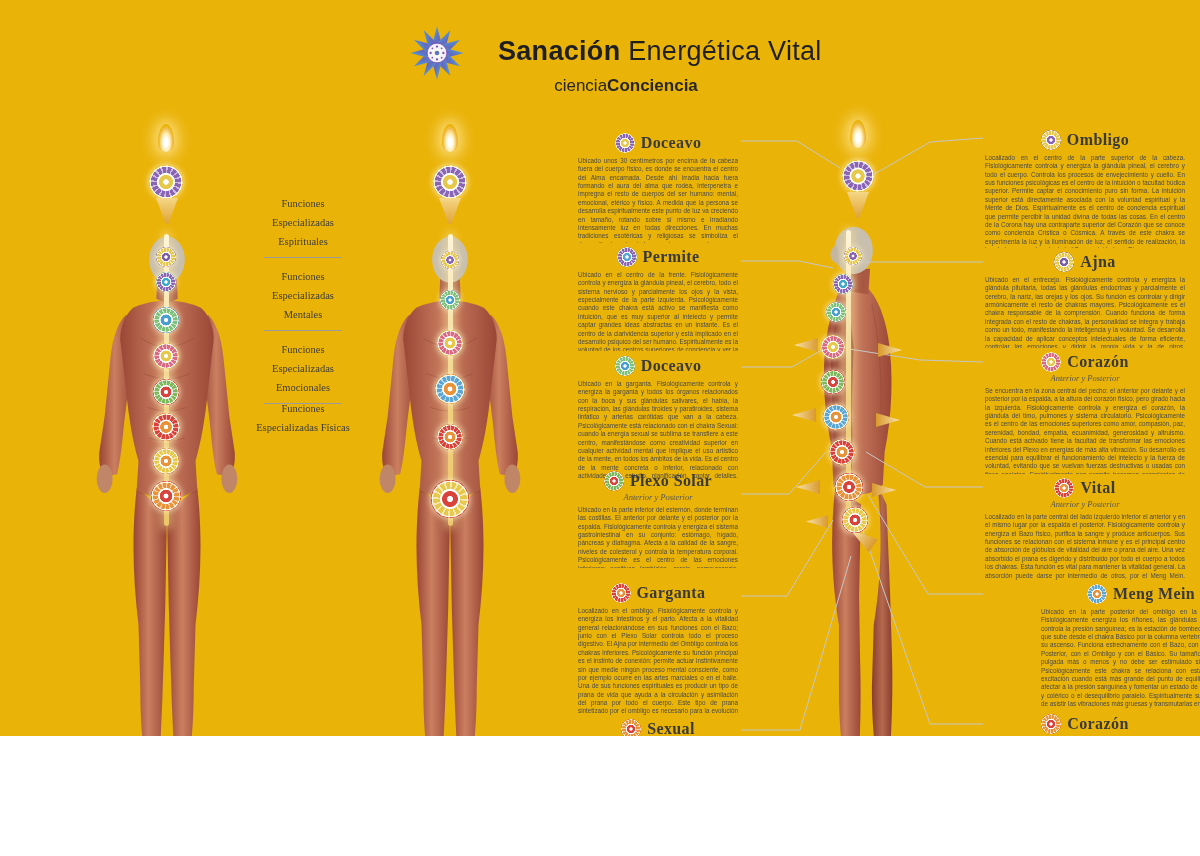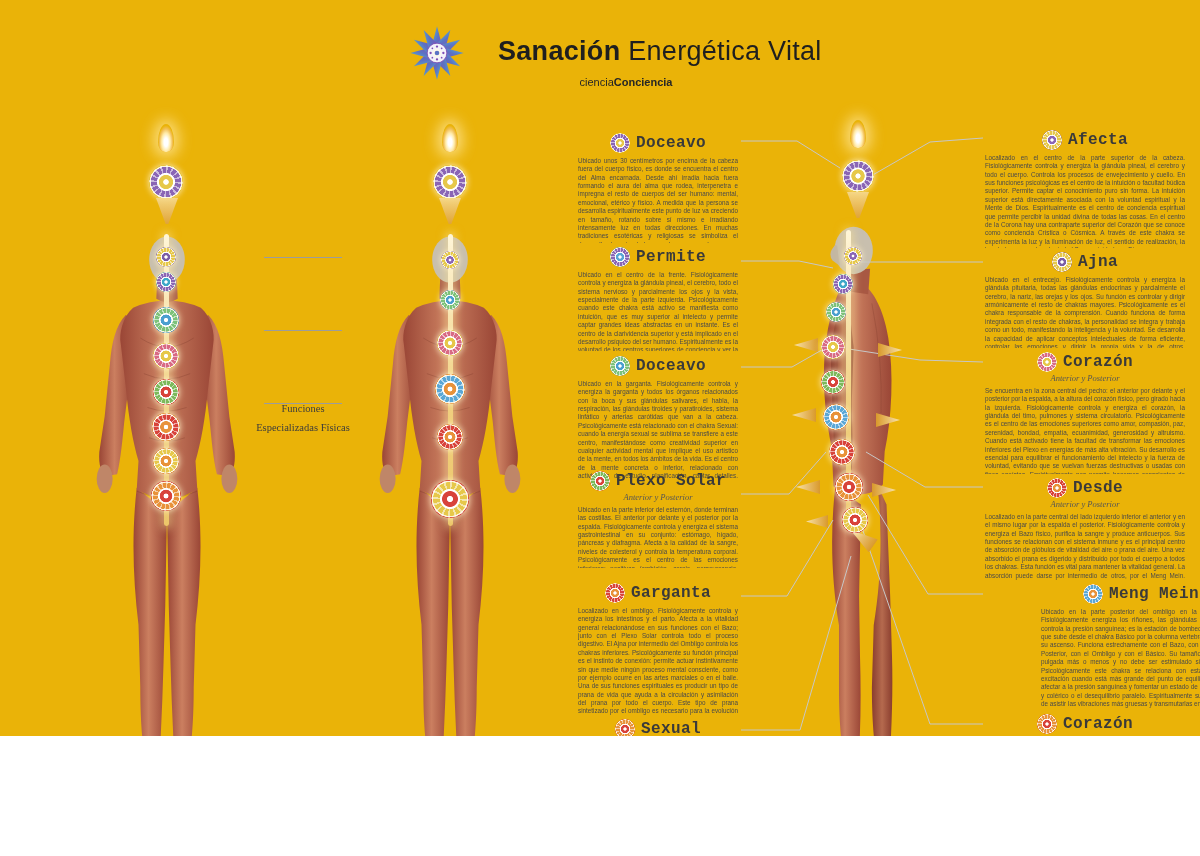--- a/index.html
+++ b/index.html
@@ -2,21 +2,21 @@
 <html style="--gold: #e7c463; --muscle: #a85441; --line: #c7c7c7; --title-color: #3a3a3a; --text-color: #4a4a4a; --logo-blue: #56b7d8; --logo-purple: #7e4fb5;"><head>
 <meta charset="utf-8">
 <style>
   html,body{margin:0;padding:0;background:#fff;font-family:"Liberation Sans",sans-serif;}
   .poster{position:relative;width:1200px;height:736px;background:#eab308;overflow:hidden;}
 
   
   .logo{position:absolute;left:408px;top:22px;width:58px;height:62px;}
   .header-title{position:absolute;left:498px;top:36px;font-size:27px;color:#1f1f1f;letter-spacing:.3px;white-space:nowrap;}
   .header-title .b{font-weight:700;}
-  .header-sub{position:absolute;left:496px;top:76px;width:260px;text-align:center;font-size:11px;color:#262626;}
+  .header-sub{position:absolute;left:496px;top:76px;width:260px;text-align:center;font-size:17px;color:#262626;}
   .header-sub .b{font-weight:700;}
 
   
   .left-label{position:absolute;left:253px;width:100px;text-align:center;
     font-family:"Liberation Serif",serif;font-size:10.5px;line-height:1.8;color:#3c3c3c;}
   .rule{position:absolute;left:264px;width:78px;height:1px;background:#9c9c9c;}
 
   
   .fig{position:absolute;}
   .mnd{border-radius:50%;position:relative;
@@ -41,21 +41,21 @@
   .cone.r{background:linear-gradient(270deg,#f8e3ab,#d9992b);clip-path:polygon(100% 50%,0 0,0 100%);}
 
   
   .connectors{position:absolute;left:0;top:0;pointer-events:none;}
   .connectors polyline{fill:none;stroke:var(--line,#c7c7c7);stroke-width:1;}
 
   
   .sec{position:absolute;overflow:hidden;}
   .sec-head{display:flex;align-items:center;justify-content:center;gap:6px;}
   .mi{width:20px;height:20px;flex:0 0 auto;}
-  .sec-title{font-family:Liberation Mono, monospace;font-weight:600;font-size:16px;margin:0;
+  .sec-title{font-family:Liberation Serif, serif;font-weight:600;font-size:16px;margin:0;
     color:var(--title-color,#3a3a3a);letter-spacing:.4px;white-space:nowrap;}
   .sec-sub{font-family:"Liberation Serif",serif;font-style:italic;font-size:8.5px;color:#555;
     text-align:center;margin-top:1px;}
   .sec-body{font-size:6.3px;line-height:1.33;color:var(--text-color,#4a4a4a);text-align:justify;margin:4px 0 0;}
   .c-col{width:160px;}
   .r-col{width:200px;}
 </style>
 </head>
 <body>
 
@@ -225,22 +225,25 @@
   <div class="mandala mnd" style="left:821px;top:370px;width:24px;height:24px;--c1:#d8433b;--c2:#7cb95c"></div>
   <div class="mandala mnd" style="left:823px;top:404px;width:26px;height:26px;--c1:#e8923a;--c2:#5aa7d6"></div>
   <div class="mandala mnd" style="left:829px;top:439px;width:26px;height:26px;--c1:#e8923a;--c2:#d8433b"></div>
   <div class="mandala mnd" style="left:835px;top:473px;width:28px;height:28px;--c1:#d8433b;--c2:#e8923a"></div>
   <div class="mandala mnd" style="left:842px;top:507px;width:26px;height:26px;--c1:#d8433b;--c2:#e6c84a"></div>
 
   <div class="floor-glow" style="left:82px;top:760px;width:170px;height:46px"></div>
   <div class="floor-glow" style="left:365px;top:760px;width:170px;height:46px"></div>
   <div class="floor-glow" style="left:762px;top:750px;width:185px;height:52px"></div>
 
+  <div class="left-label" style="top:195px">Funciones Especializadas Espirituales</div>
   <div class="rule" style="top:257px"></div>
+  <div class="left-label" style="top:268px">Funciones Especializadas Mentales</div>
   <div class="rule" style="top:330px"></div>
+  <div class="left-label" style="top:341px">Funciones Especializadas Emocionales</div>
   <div class="rule" style="top:403px"></div>
   <div class="left-label" style="top:400px">Funciones Especializadas Físicas</div>
 
   <section class="sec c-col" style="left:578px;top:133px;height:110px">
     <div class="sec-head">
         <span class="mi mnd" style="--c1: #e6c84a; --c2: #8a65b5;"></span>
         <h2 class="sec-title">Doceavo</h2>
       </div>
     <p class="sec-body">Ubicado unos 30 centímetros por encima de la cabeza fuera del cuerpo físico, es donde se encuentra el centro del Alma encarnada. Desde ahí irradia hacia fuera formando el aura del alma que rodea, interpenetra e impregna el resto de cuerpos del ser humano: mental, emocional, etérico y físico. A medida que la persona se desarrolla espiritualmente este punto de luz va creciendo en tamaño, rotando sobre sí mismo e irradiando intensamente luz en todas direcciones. En muchas tradiciones esotéricas y religiosas se simboliza el desarrollo de este chakra con las coronas de oro que visten los reyes o con las aureolas de los santos, que es la luz que se proyecta en quien ha alcanzado un gran desarrollo y visión espiritual para dirigir los asuntos mundiales.</p>
   </section>
@@ -282,21 +285,21 @@
     <div class="sec-head">
         <span class="mi mnd" style="--c1: #d8433b; --c2: #e8923a;"></span>
         <h2 class="sec-title">Sexual</h2>
       </div>
     <p class="sec-body">Se encuentra en la zona púbica. En sus funciones fisiológicas es el encargado de crear y gestionar la energía para la procreación o creatividad física. Controla toda la zona de los órganos sexuales y urinarios, además de las piernas y la cabeza debido a su estrecha interrelación con ella. En el chakra reside el instinto sexual, pero cuando la energía sexual es transmutada, se convierte en creatividad superior y ayuda a desarrollar el instinto y el amor. En un nivel espiritual este chakra y la energía sexual es necesaria para el proceso de iluminación y eventualmente desarrollar el sentimiento de unión divina y espiritual. Para que esta transmutación se dé de forma natural se debe tener una correcta actitud hacia el sexo y se haga realizarse de la energía sexual, para que pueda cumplir su función superior y elevarse más allá del nivel de procreación física.</p>
   </section>
 
   <section class="sec r-col" style="left:985px;top:130px;height:118px">
     <div class="sec-head">
         <span class="mi mnd" style="--c1: #8a65b5; --c2: #e6c84a;"></span>
-        <h2 class="sec-title">Afecta</h2>
+        <h2 class="sec-title">Ombligo</h2>
       </div>
     <p class="sec-body">Localizado en el centro de la parte superior de la cabeza. Fisiológicamente controla y energiza la glándula pineal, el cerebro y todo el cuerpo. Controla los procesos de envejecimiento y cuello. En sus funciones psicológicas es el centro de la intuición o facultad búdica superior. Permite captar el conocimiento puro sin forma. La intuición superior está directamente asociada con la voluntad espiritual y la Mente de Dios. Espiritualmente es el centro de conciencia espiritual que permite percibir la unidad divina de todas las cosas. En el centro de la Corona hay una contraparte superior del Corazón que se conoce como conciencia Crística o Cósmica. A través de este chakra se experimenta la luz y la iluminación de luz, el sentido de realización, la bondad amorosa, la voluntad al Ser y unicidad con Dios.</p>
   </section>
 
   <section class="sec r-col" style="left:985px;top:252px;height:96px">
     <div class="sec-head">
         <span class="mi mnd" style="--c1: #7b5ea7; --c2: #e6c84a;"></span>
         <h2 class="sec-title">Ajna</h2>
       </div>
     <p class="sec-body">Ubicado en el entrecejo. Fisiológicamente controla y energiza la glándula pituitaria, todas las glándulas endocrinas y parcialmente el cerebro, la nariz, las orejas y los ojos. Su función es controlar y dirigir armónicamente el resto de chakras mayores. Psicológicamente es el chakra responsable de la comprensión. Cuando funciona de forma integrada con el resto de chakras, la personalidad se integra y trabaja como un todo, manifestando la inteligencia y la voluntad. Se desarrolla la capacidad de aplicar conceptos intelectuales de forma eficiente, controlar las emociones y dirigir la propia vida y la de otros. Espiritualmente es el centro de la voluntad espiritual superior y se manifiesta como voluntad espiritual superior, porque dirige todo desde la mente y no desde las emociones. En etapas avanzadas forma un triángulo de energías con el Plexo y con la Corona, que es el centro del amor universal.</p>
@@ -307,21 +310,21 @@
         <span class="mi mnd" style="--c1: #e6c84a; --c2: #d86a84;"></span>
         <h2 class="sec-title">Corazón</h2>
       </div>
     <div class="sec-sub">Anterior y Posterior</div>
     <p class="sec-body">Se encuentra en la zona central del pecho: el anterior por delante y el posterior por la espalda, a la altura del corazón físico, pero girado hacia la izquierda. Fisiológicamente controla y energiza el corazón, la glándula del timo, pulmones y sistema circulatorio. Psicológicamente es el centro de las emociones superiores como amor, compasión, paz, serenidad, bondad, empatía, ecuanimidad, generosidad y altruismo. Cuando está activado tiene la facultad de transformar las emociones inferiores del Plexo en energías de más alta vibración. Su desarrollo es esencial para equilibrar el funcionamiento del intelecto y la fuerza de voluntad, evitando que se vuelvan fuerzas destructivas o usadas con fines egoístas. Espiritualmente nos permite hacernos conscientes de las necesidades del grupo, más allá de las propias. En estados avanzados de desarrollo, es la puerta de entrada de energías muy superiores como la búdica a través de la contraparte superior del corazón, en la Corona.</p>
   </section>
 
   <section class="sec r-col" style="left:985px;top:478px;height:102px">
     <div class="sec-head">
         <span class="mi mnd" style="--c1: #e8923a; --c2: #d8433b;"></span>
-        <h2 class="sec-title">Desde</h2>
+        <h2 class="sec-title">Vital</h2>
       </div>
     <div class="sec-sub">Anterior y Posterior</div>
     <p class="sec-body">Localizado en la parte central del lado izquierdo inferior el anterior y en el mismo lugar por la espalda el posterior. Fisiológicamente controla y energiza el Bazo físico, purifica la sangre y produce anticuerpos. Sus funciones se relacionan con el sistema inmune y es el principal centro de absorción de glóbulos de vitalidad del aire o prana del aire. Una vez absorbido el prana es digerido y distribuido por todo el cuerpo a todos los chakras. Esta función es vital para mantener la vitalidad general. La absorción puede darse por intermedio de otros, por el Meng Mein. Psicológicamente juega un rol importante en el sentido de bienestar, fortaleza y salud, igual que físicamente. Al ser un punto de entrada de energía vital, espiritualmente es muy importante para el emprendimiento personal y a medida que se desarrolla equilibradamente permite gestionar cada vez una más cantidad de energía práctica necesaria para cumplir el propósito del alma encarnada.</p>
   </section>
 
   <section class="sec r-col" style="left:1041px;top:584px;height:124px">
     <div class="sec-head">
         <span class="mi mnd" style="--c1: #e8923a; --c2: #5aa7d6;"></span>
         <h2 class="sec-title">Meng Mein</h2>
       </div>

